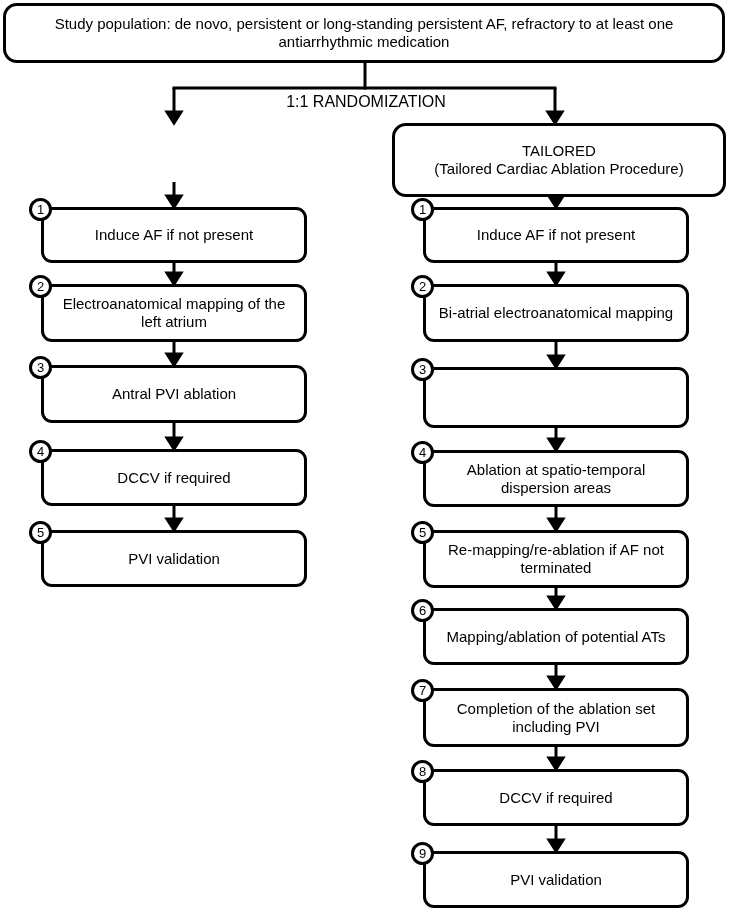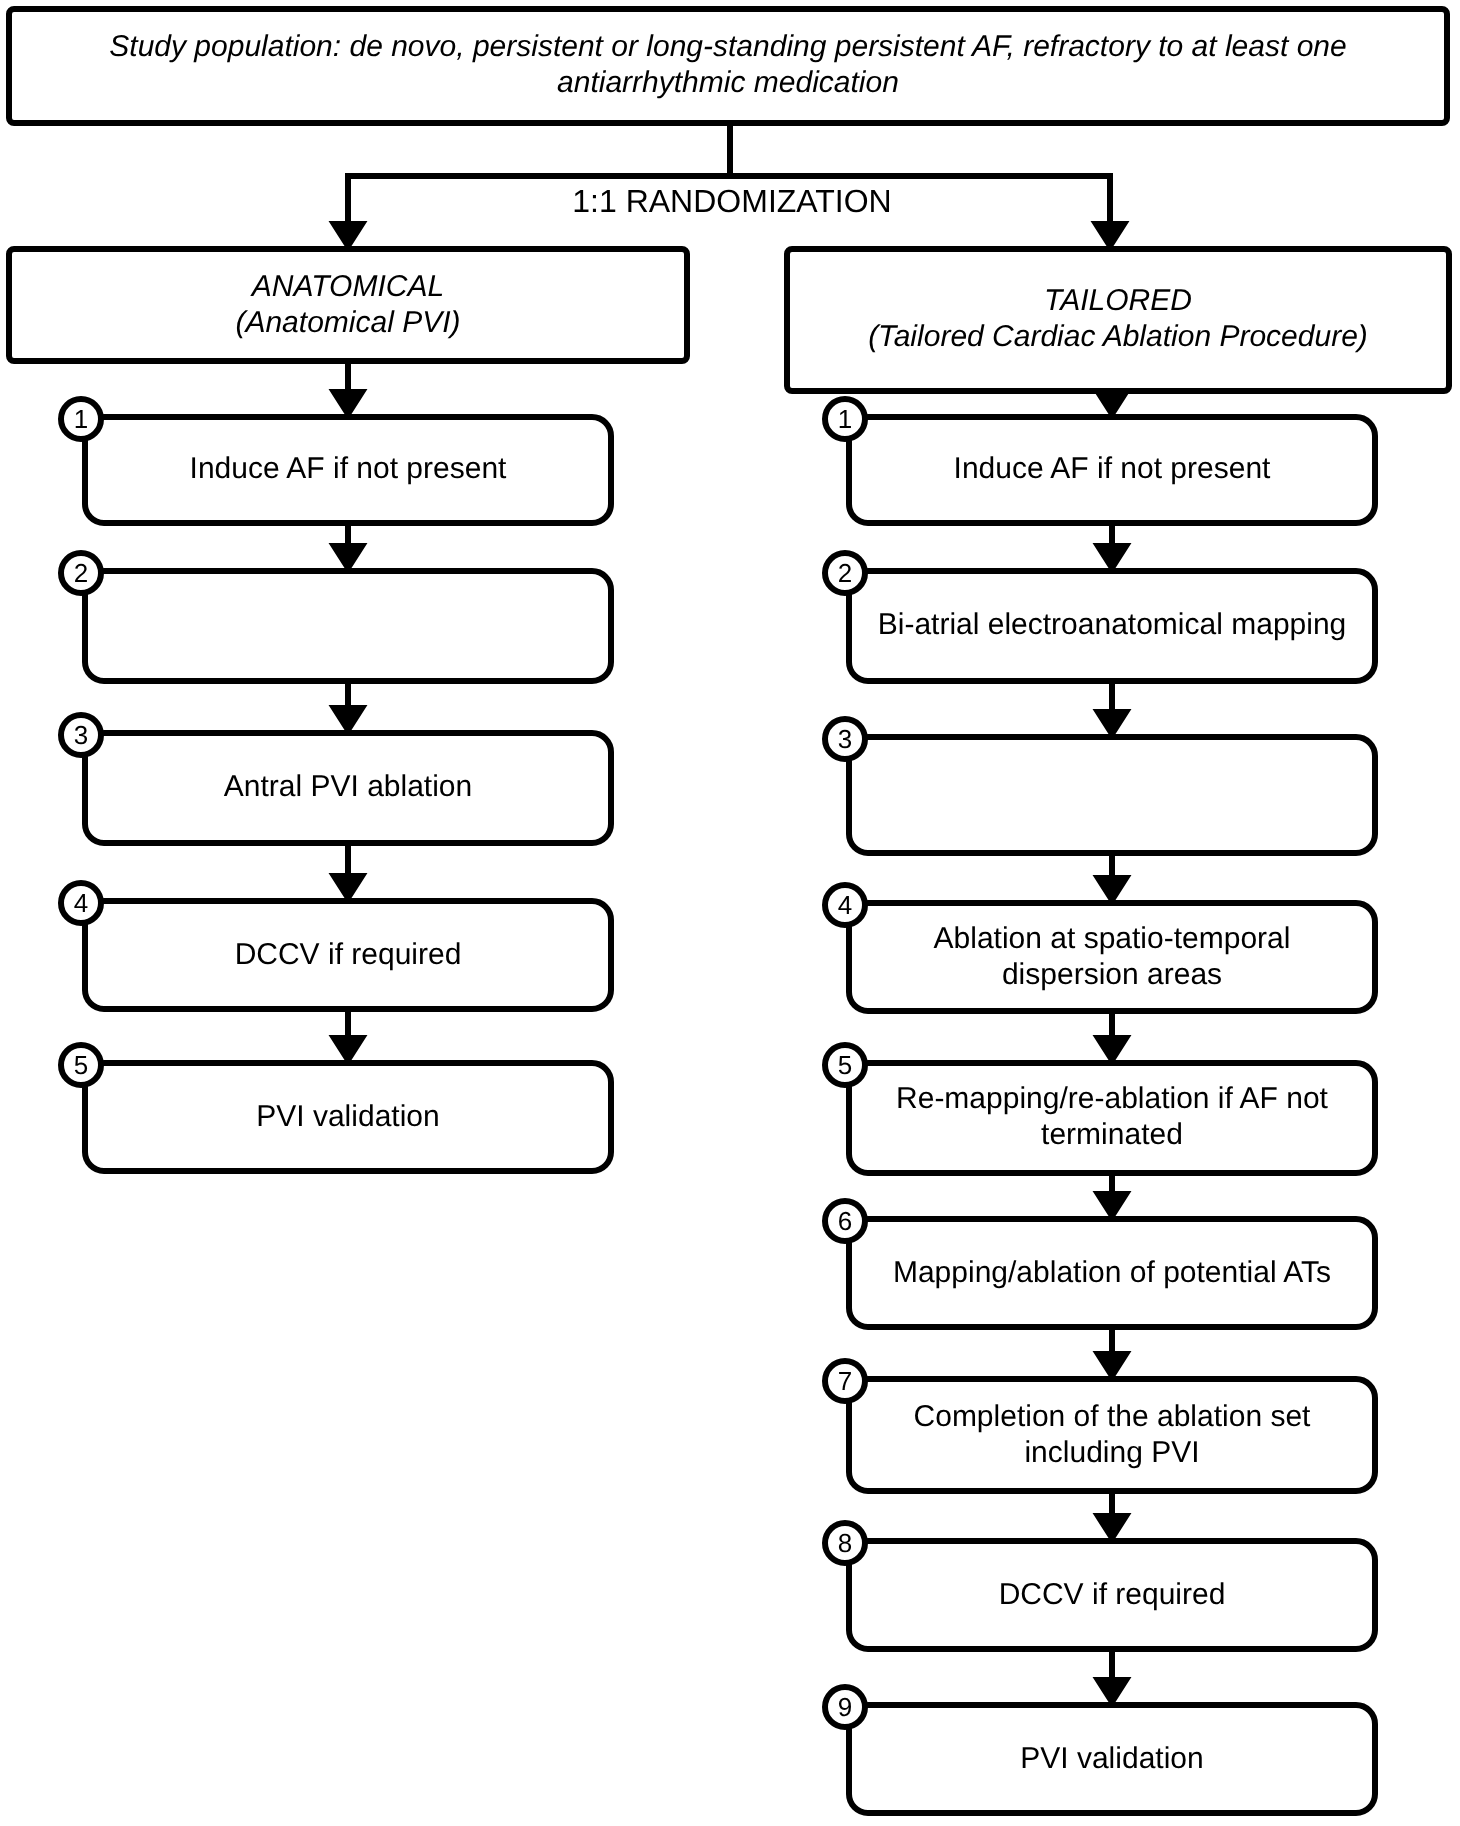--- a/index.html
+++ b/index.html
@@ -7,21 +7,21 @@
     position:relative;width:730px;height:913px;background:#ffffff;
     font-family:"Liberation Sans","DejaVu Sans",sans-serif;color:#000;
     overflow:hidden;
   }
   .connectors{position:absolute;left:0;top:0;pointer-events:none;}
   .box{
     position:absolute;box-sizing:border-box;background:#ffffff;
     border:3px solid #000;border-radius:11px;
     display:flex;align-items:center;justify-content:center;
   }
-  .big{border-width:3.5px;border-radius:4px;font-style:italic;}
+  .big{border-width:3.5px;border-radius:14px;}
   .box-text{
     text-align:center;white-space:pre-line;font-size:15px;line-height:18px;
     color:#000;padding:0 6px;
   }
   .rand-label{
     position:absolute;left:366px;top:93px;transform:translateX(-50%);
     font-size:16px;white-space:nowrap;color:#000000;
   }
   .badge{
     position:absolute;left:-15px;top:-12px;width:23px;height:23px;
@@ -77,36 +77,34 @@
     </g>
   </svg>
 
   <div class="box big" style="left:3px;top:3px;width:722px;height:60px">
     <span class="box-text">Study population: de novo, persistent or long-standing persistent AF, refractory to at least one
 antiarrhythmic medication</span>
   </div>
 
   <div class="rand-label">1:1 RANDOMIZATION</div>
 
-  <div class="box big" style="left:3px;top:123px;width:342px;height:59px">
-    <span class="box-text">ANATOMICAL
-(Anatomical PVI)</span>
-  </div>
 
   <div class="box big" style="left:392px;top:123px;width:334px;height:74px">
     <span class="box-text">TAILORED
 (Tailored Cardiac Ablation Procedure)</span>
   </div>
 
   <div class="box" style="left:41px;top:207px;width:266px;height:56px">
     <span class="badge">1</span>
     <span class="box-text">Induce AF if not present</span>
   </div>
   <div class="box" style="left:41px;top:284px;width:266px;height:58px">
     <span class="badge">2</span>
+    <span class="box-text">Electroanatomical mapping of the
+left atrium</span>
   </div>
   <div class="box" style="left:41px;top:365px;width:266px;height:58px">
     <span class="badge">3</span>
     <span class="box-text">Antral PVI ablation</span>
   </div>
   <div class="box" style="left:41px;top:449px;width:266px;height:57px">
     <span class="badge">4</span>
     <span class="box-text">DCCV if required</span>
   </div>
   <div class="box" style="left:41px;top:530px;width:266px;height:57px">

